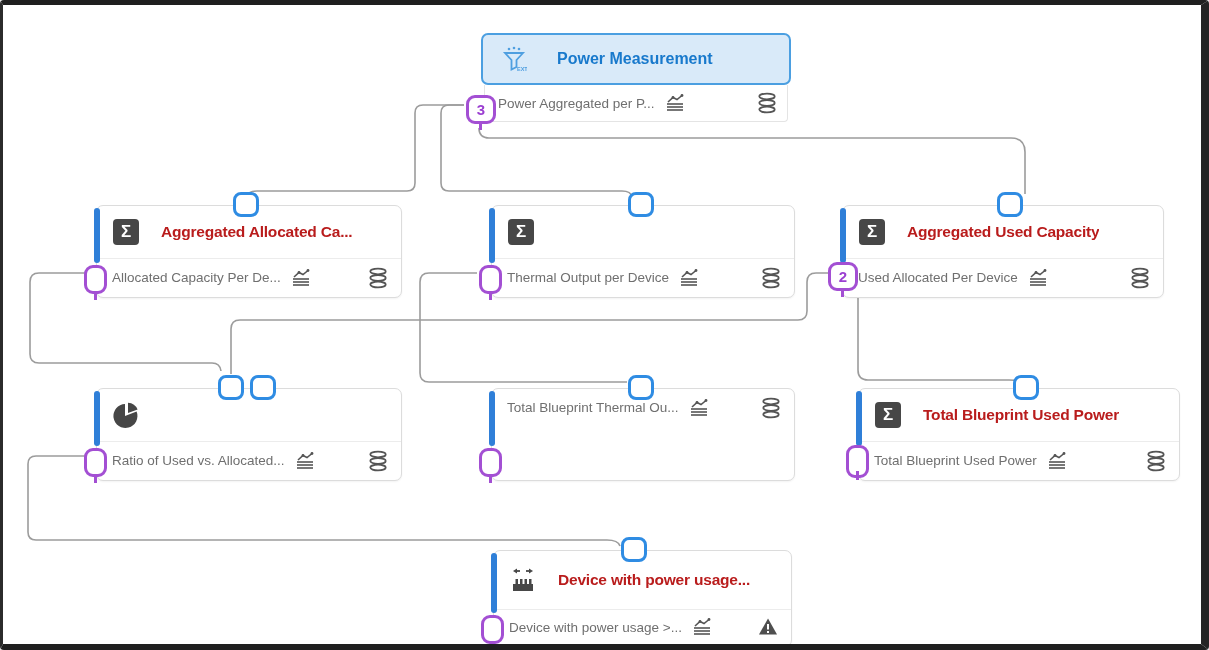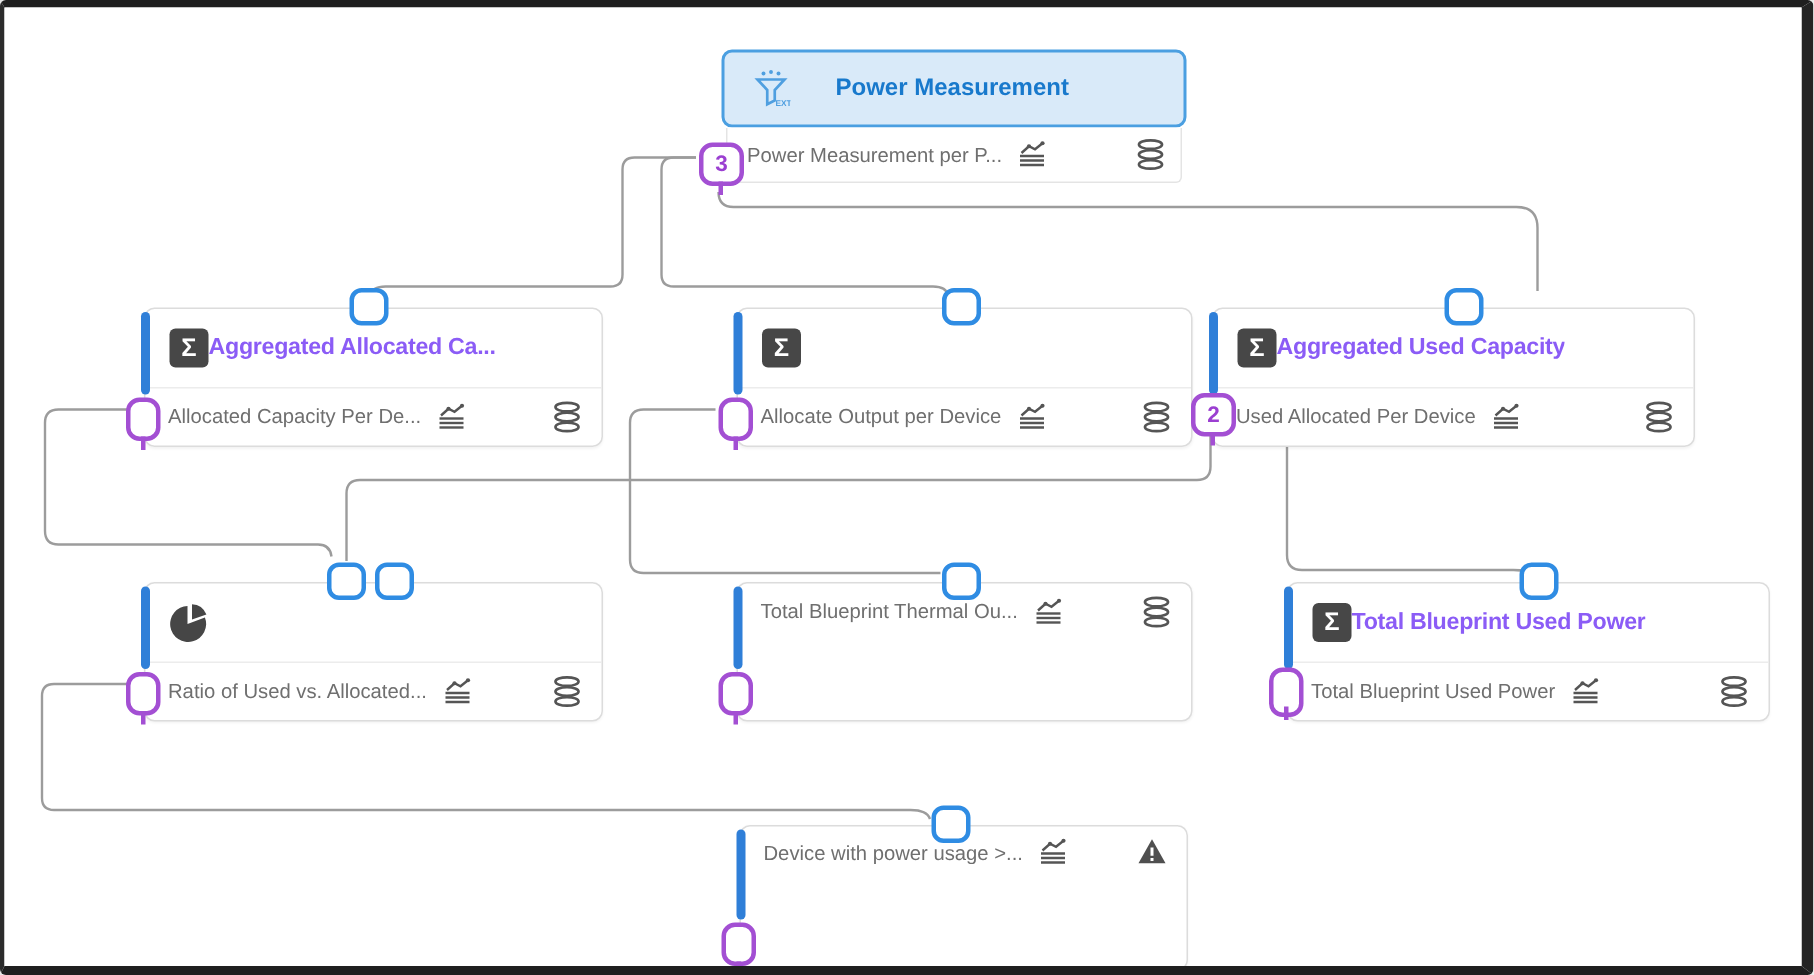--- a/index.html
+++ b/index.html
@@ -5,21 +5,21 @@
   html,body{margin:0;padding:0;background:#e8e8e8;font-family:"Liberation Sans",sans-serif;}
   .stage{position:relative;width:1209px;height:650px;box-sizing:border-box;background:#fff;
          border-top:5px solid #1f1f1f;border-right:8px solid #242424;border-bottom:6px solid #1f1f1f;border-left:3px solid #2b2b2b;
          border-radius:4px;overflow:hidden;}
   .edges{position:absolute;left:0;top:0;z-index:1;}
   .edges path{stroke:#9c9c9c;stroke-width:1.6;fill:none;}
 
   .node{position:absolute;background:#fff;border:1px solid #dcdcdc;border-radius:7px;z-index:2;box-shadow:0 1px 2px rgba(0,0,0,.05);}
   .title-row{position:relative;display:flex;align-items:center;height:53px;border-bottom:1px solid #ececec;padding:0 12px 0 16px;box-sizing:border-box;}
   .sub-row{position:relative;display:flex;align-items:center;height:37px;padding:0 12px 0 15px;box-sizing:border-box;}
-  .title{font-size:15.5px;font-weight:bold;color:#8b5cf6;white-space:nowrap;overflow:hidden;letter-spacing:-0.2px;}
+  .title{font-size:15.5px;font-weight:bold;color:#b91c1c;margin-left:22px;white-space:nowrap;overflow:hidden;letter-spacing:-0.2px;}
   .subtitle{font-size:13.5px;color:#6f6f6f;white-space:nowrap;overflow:hidden;}
   .sub-icons-left{margin-left:9px;display:flex;align-items:center;}
   .spacer{flex:1;}
   .sub-icon{display:flex;align-items:center;}
 
   .accent{position:absolute;left:-3px;top:2px;width:6px;height:55px;background:#2f7fd8;border-radius:4px;z-index:3;}
 
   .port-top{position:absolute;top:-14px;width:20px;height:19px;border:3px solid #2f8ce3;border-radius:8px;background:#fff;z-index:4;}
   .port-side{position:absolute;left:-13px;top:59px;width:17px;height:23px;border:3px solid #a34fd3;border-radius:9px;background:#fff;z-index:4;}
   .port-side::after{content:"";position:absolute;left:7px;top:23px;width:3px;height:9px;background:#a34fd3;}
@@ -61,21 +61,21 @@
           <circle cx="8" cy="3" r="1.3" fill="#4f9fe0"></circle>
             <circle cx="13" cy="2" r="1.3" fill="#4f9fe0"></circle>
             <circle cx="18" cy="3" r="1.3" fill="#4f9fe0"></circle>
           <path d="M4,7 L22,7 L15.5,14 L15.5,21 L10.5,23.5 L10.5,14 Z" fill="none" stroke="#4f9fe0" stroke-width="1.8"></path>
           <text x="16" y="24.5" font-size="5.5" fill="#4f9fe0" font-family="Liberation Sans,sans-serif" font-weight="bold">EXT</text>
         </svg>
       </span>
       <span class="pm-title">Power Measurement</span>
     </div>
     <div class="pm-sub">
-      <span class="subtitle">Power Measurement per P...</span>
+      <span class="subtitle">Power Aggregated per P...</span>
       <span class="sub-icons-left sub-icon">
         <svg width="22" height="20" viewBox="0 0 20 20">
             <g stroke="#555" stroke-width="1.6" fill="none">
               <path d="M2,17 H18"></path>
               <path d="M2,14 H18"></path>
               <path d="M2,11 H18"></path>
               <path d="M3,9 L8,4.5 L12,6.5 L17,2.5"></path>
             </g>
             <circle cx="8" cy="4.5" r="1.4" fill="#555"></circle>
             <circle cx="17" cy="2.5" r="1.4" fill="#555"></circle>
@@ -129,21 +129,21 @@
     <div class="port-top" style="left:136px;"></div>
     <div class="port-side"></div>
   </div>
 
   <div class="node" style="left:488px;top:200px;width:302px;height:91px;">
     <div class="accent"></div>
     <div class="title-row">
       <span class="icon-box sigma"></span>
     </div>
     <div class="sub-row">
-      <span class="subtitle">Allocate Output per Device</span>
+      <span class="subtitle">Thermal Output per Device</span>
       <span class="sub-icons-left sub-icon">
         <svg width="22" height="20" viewBox="0 0 20 20">
             <g stroke="#555" stroke-width="1.6" fill="none">
               <path d="M2,17 H18"></path>
               <path d="M2,14 H18"></path>
               <path d="M2,11 H18"></path>
               <path d="M3,9 L8,4.5 L12,6.5 L17,2.5"></path>
             </g>
             <circle cx="8" cy="4.5" r="1.4" fill="#555"></circle>
             <circle cx="17" cy="2.5" r="1.4" fill="#555"></circle>
@@ -157,21 +157,21 @@
               <ellipse cx="10" cy="10" rx="7" ry="2.6"></ellipse>
               <ellipse cx="10" cy="16" rx="7" ry="2.6"></ellipse>
             </g>
           </svg>
       </span>
     </div>
     <div class="port-top" style="left:136px;"></div>
     <div class="port-side"></div>
   </div>
 
-  <div class="node" style="left:805px;top:200px;width:320px;height:91px;">
+  <div class="node" style="left:839px;top:200px;width:320px;height:91px;">
     <div class="accent"></div>
     <div class="title-row">
       <span class="icon-box sigma"></span>
       <span class="title">Aggregated Used Capacity</span>
     </div>
     <div class="sub-row">
       <span class="subtitle">Used Allocated Per Device</span>
       <span class="sub-icons-left sub-icon">
         <svg width="22" height="20" viewBox="0 0 20 20">
             <g stroke="#555" stroke-width="1.6" fill="none">
@@ -300,20 +300,34 @@
             </g>
           </svg>
       </span>
     </div>
     <div class="port-top" style="left:154px;"></div>
     <div class="port-side" style="height:27px;top:56px;"></div>
   </div>
 
   <div class="node" style="left:490px;top:545px;width:297px;height:95px;">
     <div class="accent" style="height:60px;"></div>
+    <div class="title-row" style="height:59px;">
+      <span class="icon-plain">
+        <svg width="26" height="26" viewBox="0 0 26 26">
+          <g stroke="#474747" stroke-width="1.8" fill="#474747">
+            <path d="M10,4 H5" fill="none"></path>
+              <path d="M7,1.5 L3,4 L7,6.5 Z" stroke="none"></path>
+            <path d="M16,4 H21" fill="none"></path>
+              <path d="M19,1.5 L23,4 L19,6.5 Z" stroke="none"></path>
+          </g>
+          <path d="M3,24 V17 H5.5 V12 H8 V17 H10 V12 H12.5 V17 H14.5 V12 H17 V17 H19 V12 H21.5 V17 H23 V24 Z" fill="#474747"></path>
+        </svg>
+      </span>
+      <span class="title">Device with power usage...</span>
+    </div>
     <div class="sub-row" style="height:34px;">
       <span class="subtitle">Device with power usage &gt;...</span>
       <span class="sub-icons-left sub-icon">
         <svg width="22" height="20" viewBox="0 0 20 20">
             <g stroke="#555" stroke-width="1.6" fill="none">
               <path d="M2,17 H18"></path>
               <path d="M2,14 H18"></path>
               <path d="M2,11 H18"></path>
               <path d="M3,9 L8,4.5 L12,6.5 L17,2.5"></path>
             </g>

